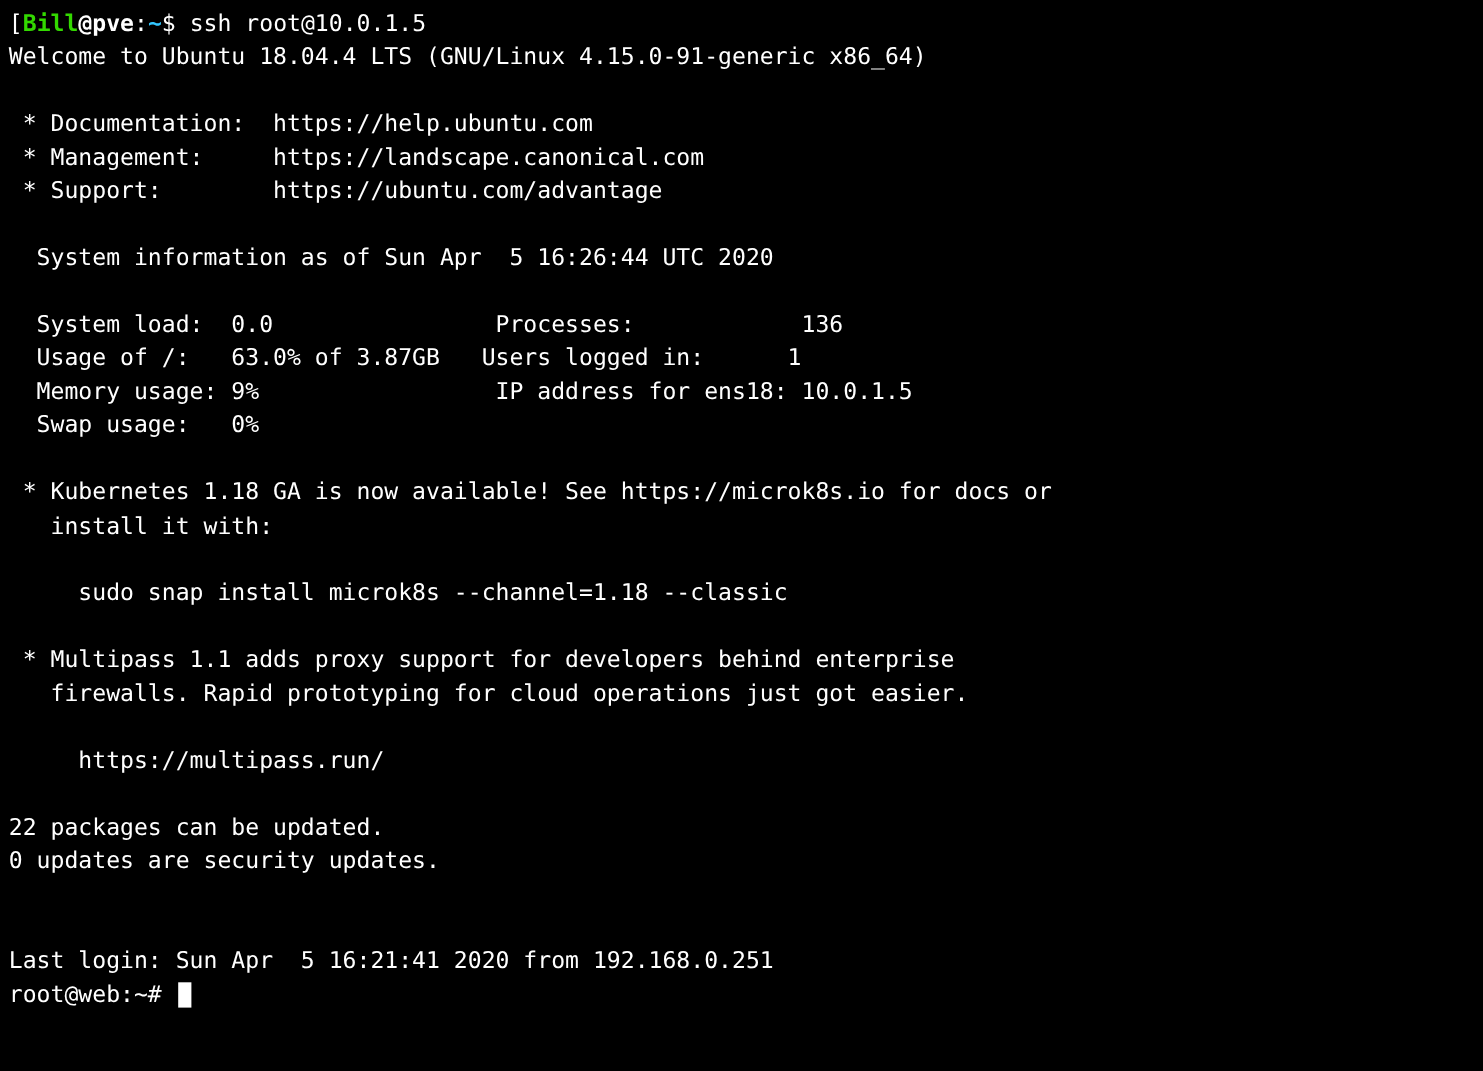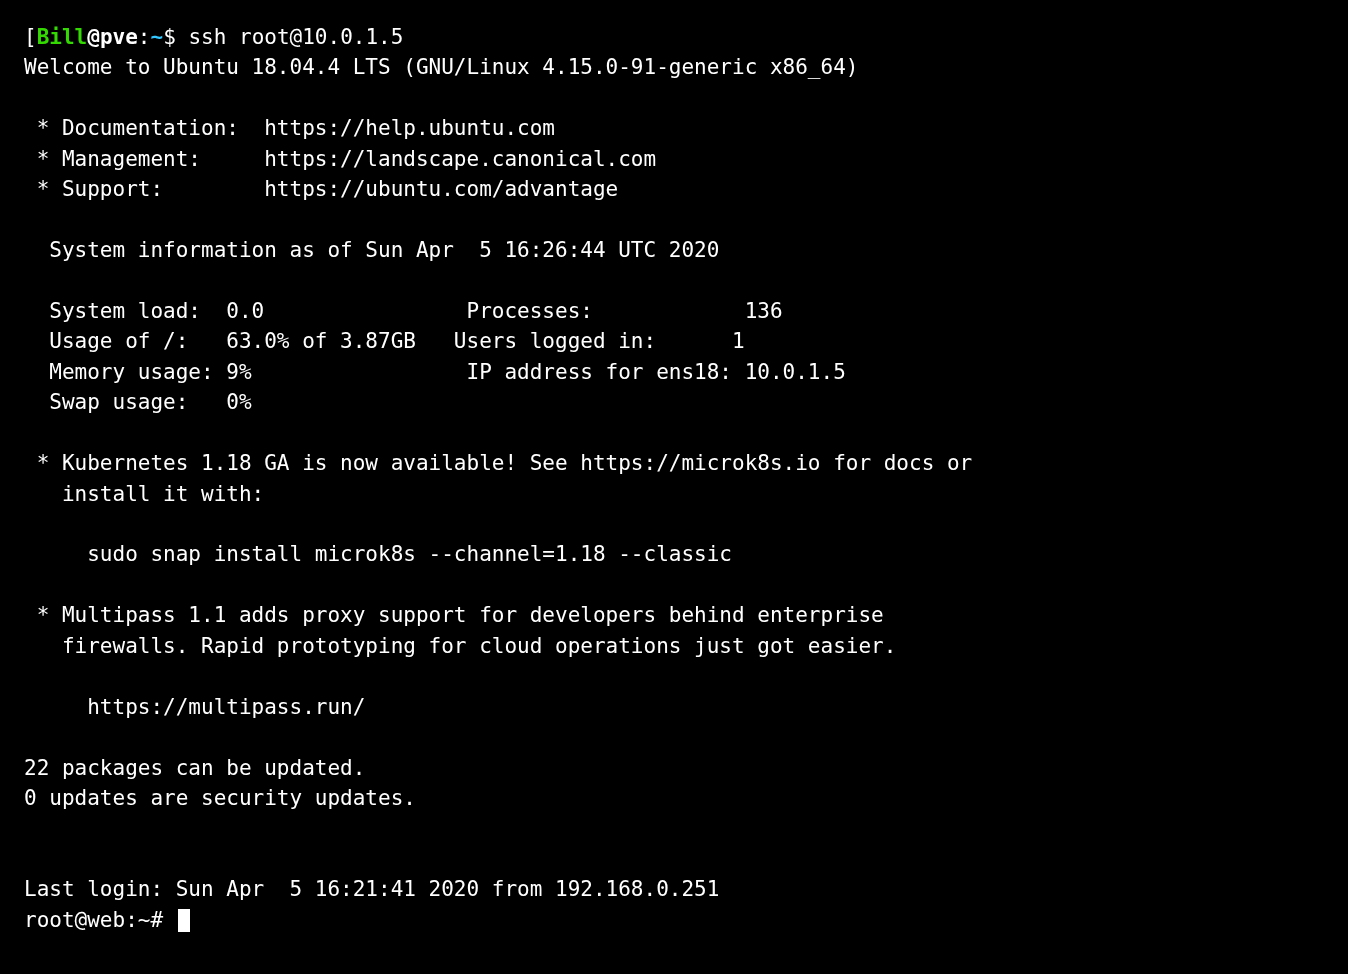--- a/index.html
+++ b/index.html
@@ -8,21 +8,21 @@
     background: #000000;
     color: #ffffff;
     font-family: "Menlo", "Consolas", "DejaVu Sans Mono", "Liberation Mono", monospace;
     font-size: 21px;
     line-height: 1.45;
     width: 1348px;
     height: 974px;
     overflow: hidden;
   }
   pre {
-    margin: 16px;
+    margin: 0;
     padding: 6px 8px 0 8px;
     white-space: pre;
   }
   .green   { color: #33d900; font-weight: bold; }
   .white-b { color: #ffffff; font-weight: bold; }
   .cyan    { color: #33c7ff; font-weight: bold; }
   .cursor {
     display: inline-block;
     width: 0.6em;
     height: 1.1em;

